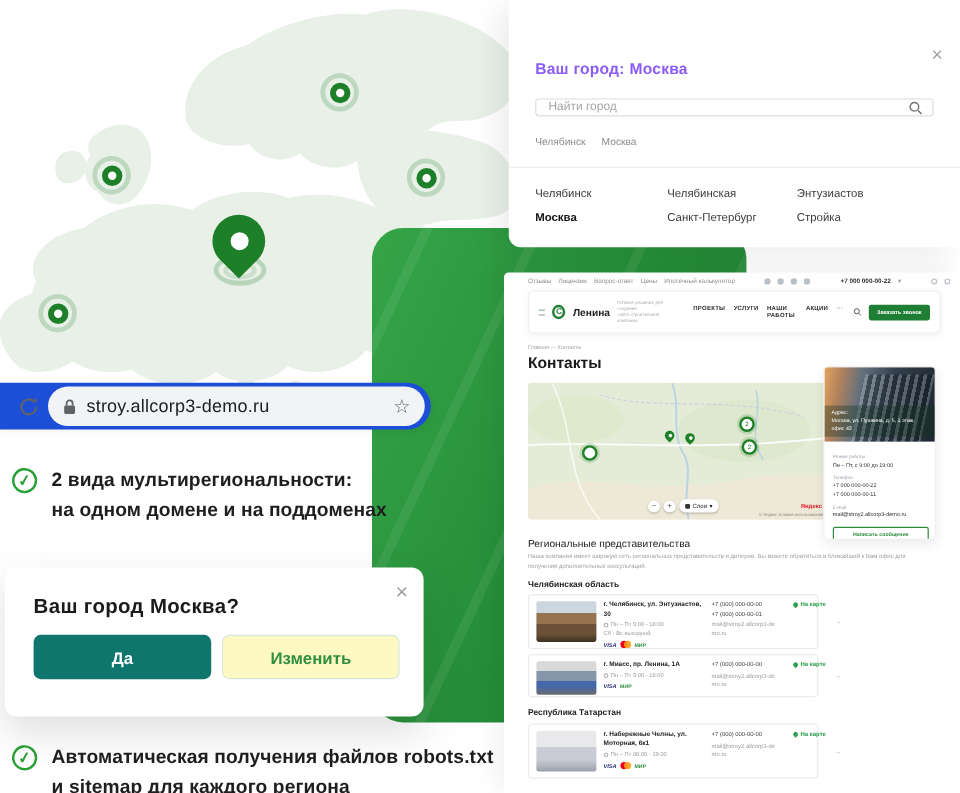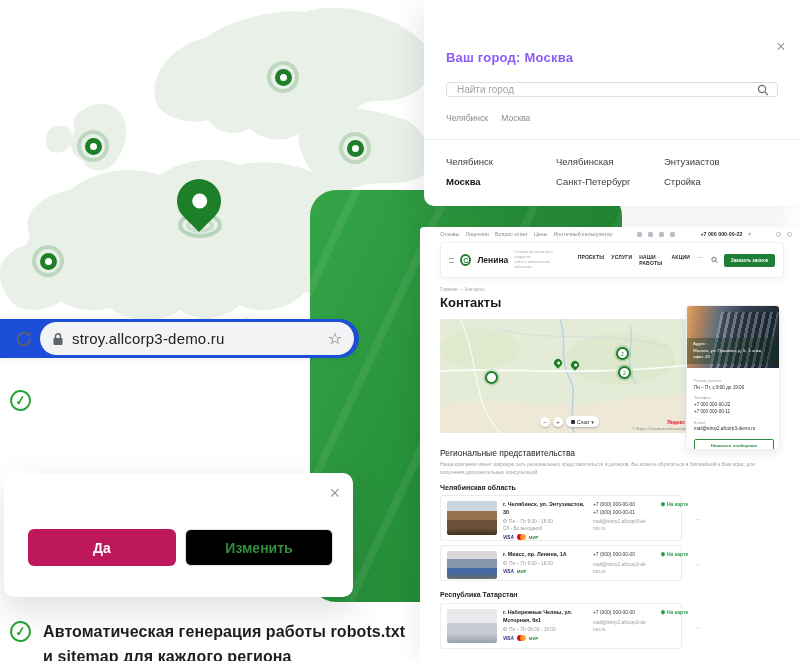--- a/index.html
+++ b/index.html
@@ -145,23 +145,23 @@
     transform:rotate(-8deg);}
   .f-text{font-size:16px;font-weight:bold;color:#1e1e1e;line-height:25px;letter-spacing:.1px;}
   .f1{top:388px;} .f2{top:619px;}
 
   
   .dialog{position:absolute;left:4px;top:473px;width:349px;height:124px;z-index:6;background:#fff;
     border-radius:10px;box-shadow:0 14px 34px rgba(50,60,55,.16);}
   .dlg-close{position:absolute;right:13px;top:10px;color:#9aa0a6;font-size:18px;cursor:pointer;}
   .dlg-title{position:absolute;left:24px;top:23px;font-size:17px;font-weight:bold;color:#1b1b1b;letter-spacing:.3px;}
   .dlg-btns{position:absolute;left:24px;top:56px;display:flex;gap:9px;}
-  .btn-yes{width:148px;height:37px;background:#be185d;border-radius:6px;color:#fff;font-size:14px;
+  .btn-yes{width:148px;height:37px;background:#0f766e;border-radius:6px;color:#fff;font-size:14px;
     font-weight:bold;display:flex;align-items:center;justify-content:center;cursor:pointer;}
-  .btn-change{width:148px;height:37px;background:#000000;border:1px solid #d7e8da;border-radius:6px;
+  .btn-change{width:148px;height:37px;background:#fef9c3;border:1px solid #d7e8da;border-radius:6px;
     color:#2f8f3f;font-size:14px;font-weight:bold;display:flex;align-items:center;justify-content:center;cursor:pointer;}
 </style>
 </head>
 <body>
 
 <div class="stage">
 
   <svg class="europe" width="430" height="330" viewBox="0 0 430 330">
     <g fill="#e8f0e8">
       <path d="M155,100 C150,70 175,45 205,38 C230,20 275,8 305,12 C340,0 395,15 420,40 C438,55 434,88 405,97 C385,105 370,95 355,110 C340,128 315,120 300,132 C285,145 260,140 250,128 C235,138 215,132 208,120 C190,125 160,118 155,100 Z"></path>
@@ -425,31 +425,36 @@
         <rect x="1.5" y="6" width="9" height="7" rx="1.2" fill="#5f6368"></rect>
         <path d="M3.5,6 V4.2 a2.5,2.5 0 0 1 5,0 V6" fill="none" stroke="#5f6368" stroke-width="1.5"></path>
       </svg>
       <span class="addr-url">stroy.allcorp3-demo.ru</span>
       <span class="addr-star">☆</span>
     </div>
   </div>
 
   <div class="feature f1">
     <span class="chk">✓</span>
+    <div class="f-text">
+      <div>2 вида мультирегиональности:</div>
+      <div>на одном домене и на поддоменах</div>
+    </div>
   </div>
 
   <div class="dialog">
     <span class="dlg-close">×</span>
+    <div class="dlg-title">Ваш город Москва?</div>
     <div class="dlg-btns">
       <span class="btn-yes">Да</span>
       <span class="btn-change">Изменить</span>
     </div>
   </div>
 
   <div class="feature f2">
     <span class="chk">✓</span>
     <div class="f-text">
-      <div>Автоматическая генерация работы robots.txt</div>
+      <div>Автоматическая получения файлов robots.txt</div>
       <div>и sitemap для каждого региона</div>
     </div>
   </div>
 
 </div>
 
 </body></html>

